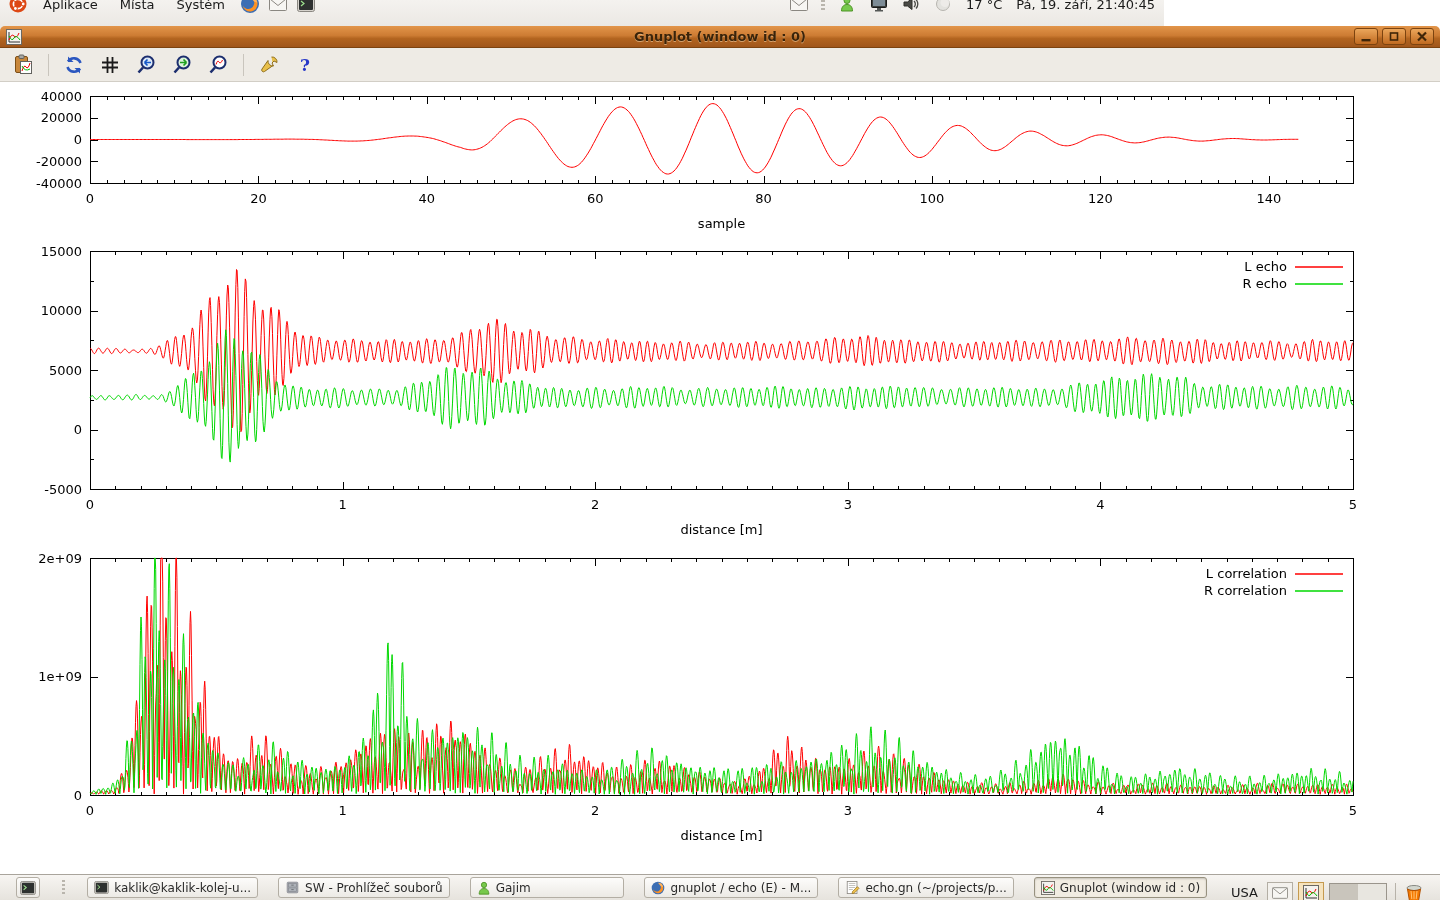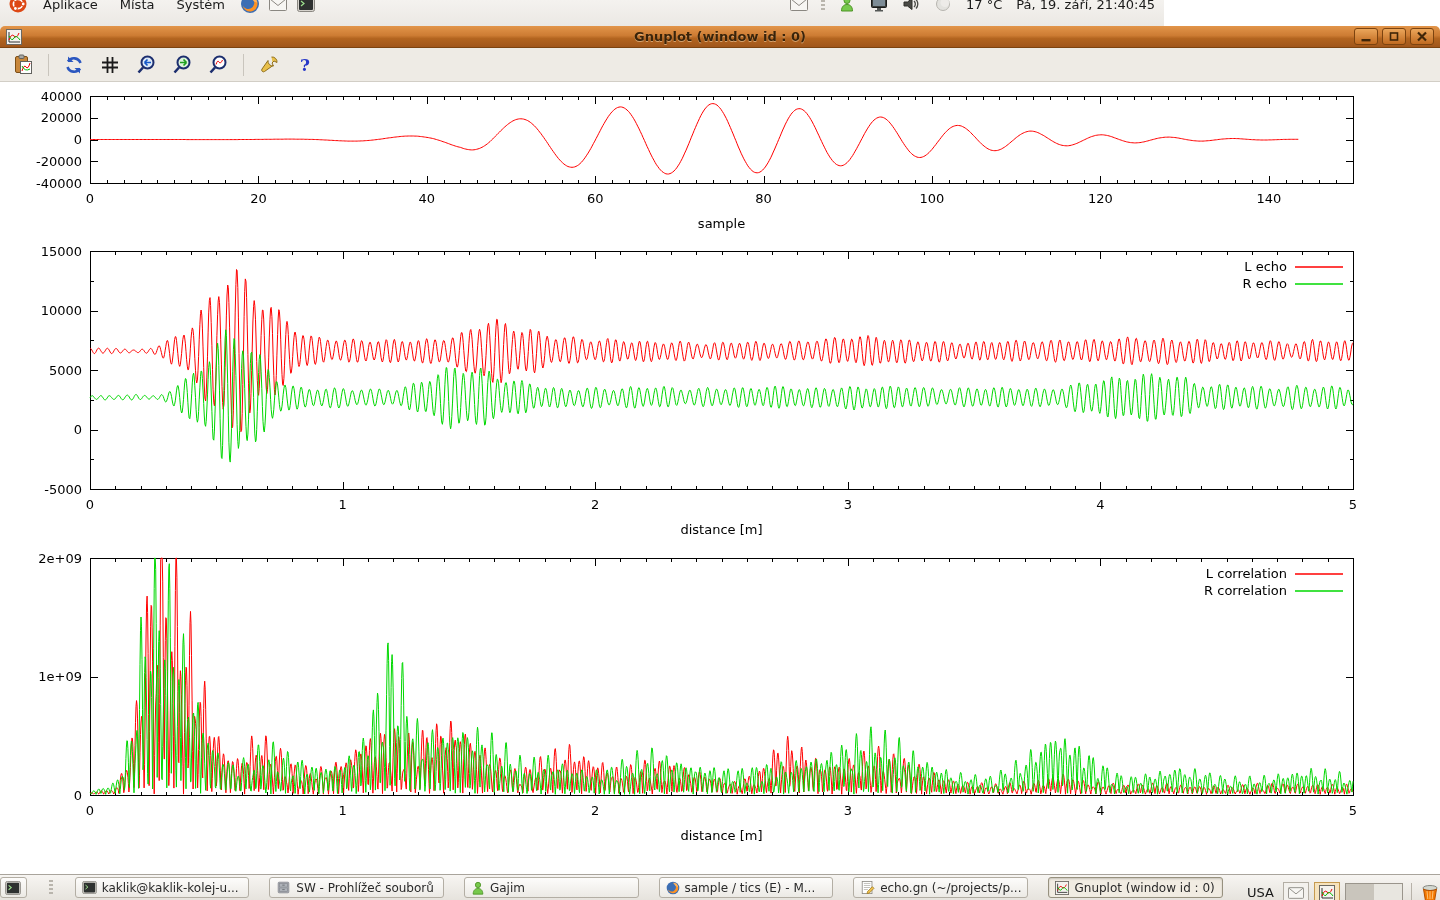--- a/index.html
+++ b/index.html
@@ -53,21 +53,21 @@
   svg[data-name="chart-sample"]      { top:6px; }
   svg[data-name="chart-echo"]        { top:161px; }
   svg[data-name="chart-correlation"] { top:468px; }
   .ptext { font-family:"DejaVu Sans","Liberation Sans",sans-serif; font-size:13px; fill:#000; }
 
   
   .taskbar {
     position:absolute; left:0; top:874px; width:1440px; height:26px;
     background:linear-gradient(#f7f5f2,#e6e3dd);
     border-top:1px solid #a9a49c;
-    display:flex; align-items:center; padding:0 0; gap:20px;
+    display:flex; align-items:center; padding:0 16px; gap:20px;
   }
   .mini-btn {
     width:28px; height:21px; border:1px solid #b3aea4; border-radius:3px;
     background:linear-gradient(#fdfcfb,#eceae5); display:flex; align-items:center; justify-content:center;
   }
   .task-btn {
     width:182px; height:21px; border:1px solid #b3aea4; border-radius:3px;
     background:linear-gradient(#fdfcfb,#eceae5);
     display:flex; align-items:center; gap:5px; padding:0 6px; font-size:12px; color:#2a2a2a;
   }
@@ -735,21 +735,21 @@
       </svg>
       <span class="task-label" data-name="task-label">Gajim</span>
     </span>
 
     <span class="task-btn" data-name="task-button-firefox">
       <svg width="14" height="14" viewBox="0 0 20 20" data-name="firefox-icon">
         <circle cx="10" cy="10" r="9" fill="#3c6eb4"></circle>
         <path d="M10 2.5 a7.5 7.5 0 1 1 -7.3 9.2 a6 6 0 0 0 10.8 -5.9 l1.5 -2.2 z" fill="#ff9222"></path>
         <path d="M10 2.5 a7.5 7.5 0 0 1 7.4 6.3 l-3.4 -1.4 z" fill="#ffb35c"></path>
       </svg>
-      <span class="task-label" data-name="task-label">sample / tics (E) - M...</span>
+      <span class="task-label" data-name="task-label">gnuplot / echo (E) - M...</span>
     </span>
 
     <span class="task-btn" data-name="task-button-editor">
       <svg width="15" height="13" viewBox="0 0 18 16" data-name="text-editor-icon">
         <rect x="2.5" y="0.5" width="12" height="15" fill="#fff" stroke="#8a8781"></rect>
         <path d="M4.5 3h8M4.5 5.5h8M4.5 8h8M4.5 10.5h5" stroke="#b5b3ae"></path>
         <path d="M9 13 l6 -6 2 2 -6 6 -2.5 0.5 z" fill="#efc14f" stroke="#a07d22"></path>
       </svg>
       <span class="task-label" data-name="task-label">echo.gn (~/projects/p...</span>
     </span>

